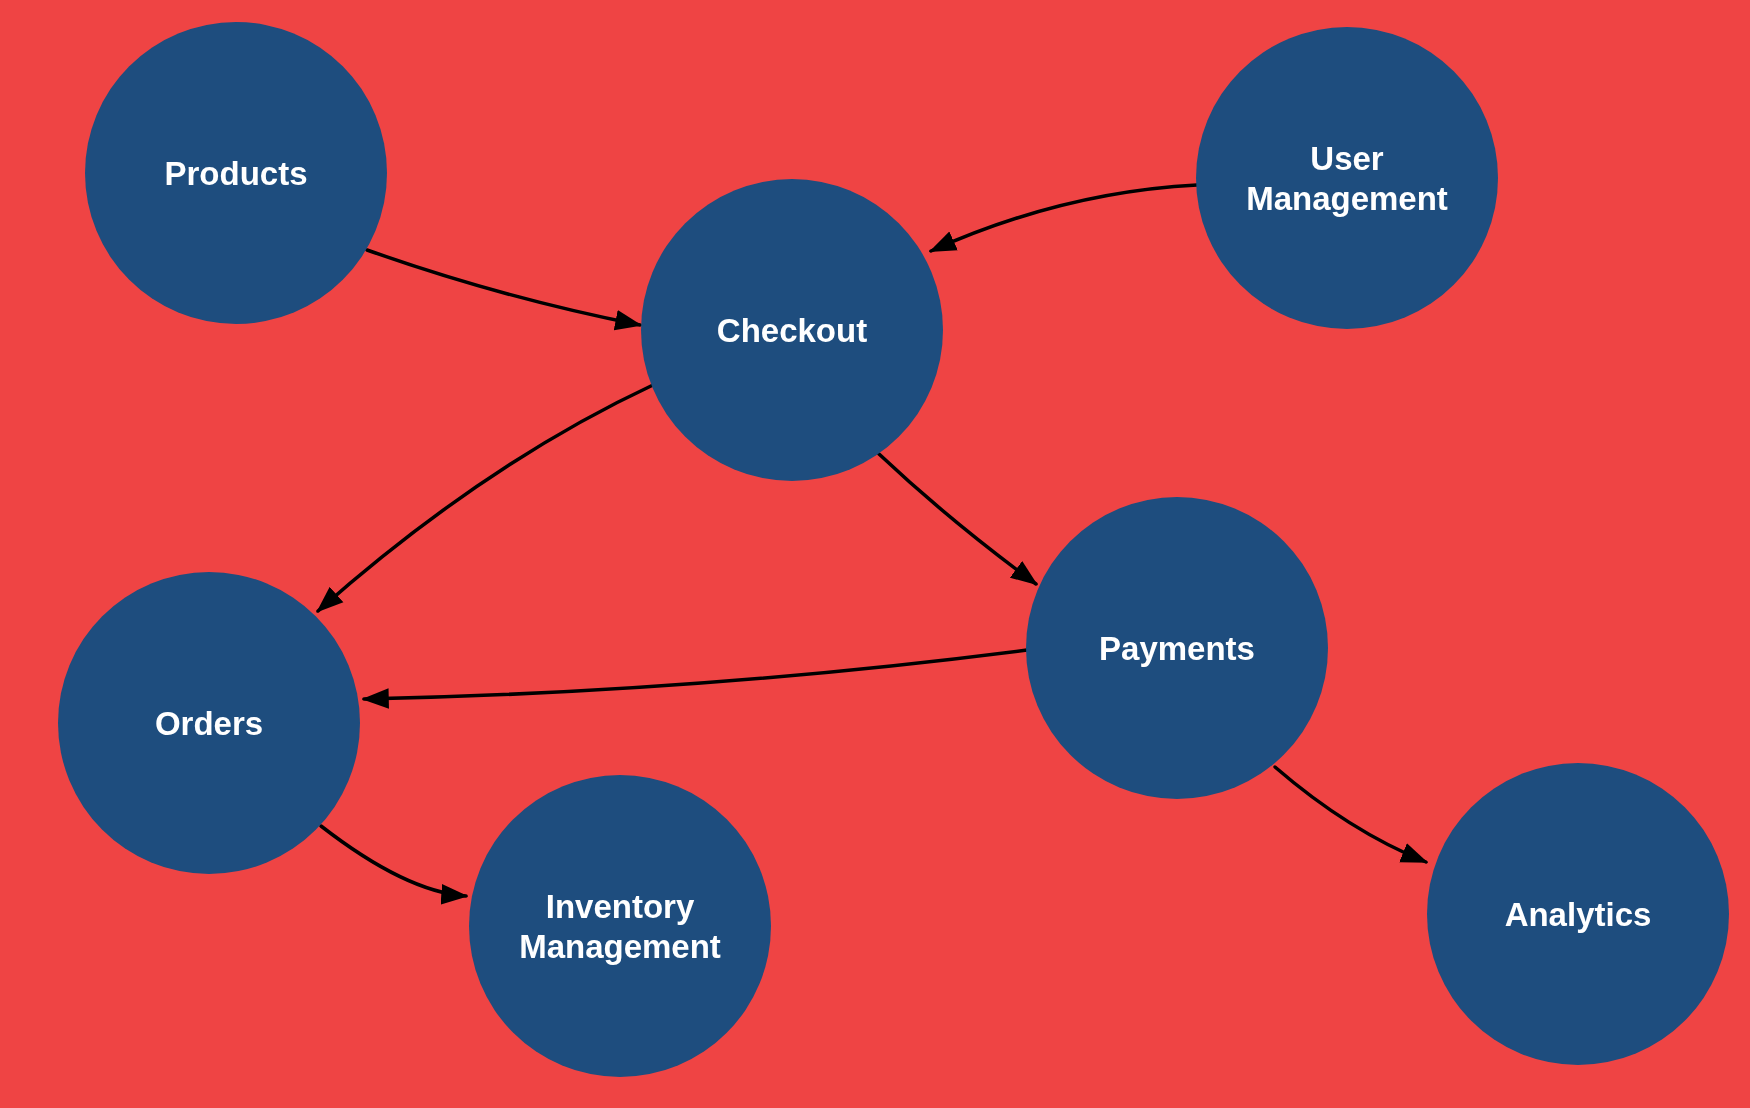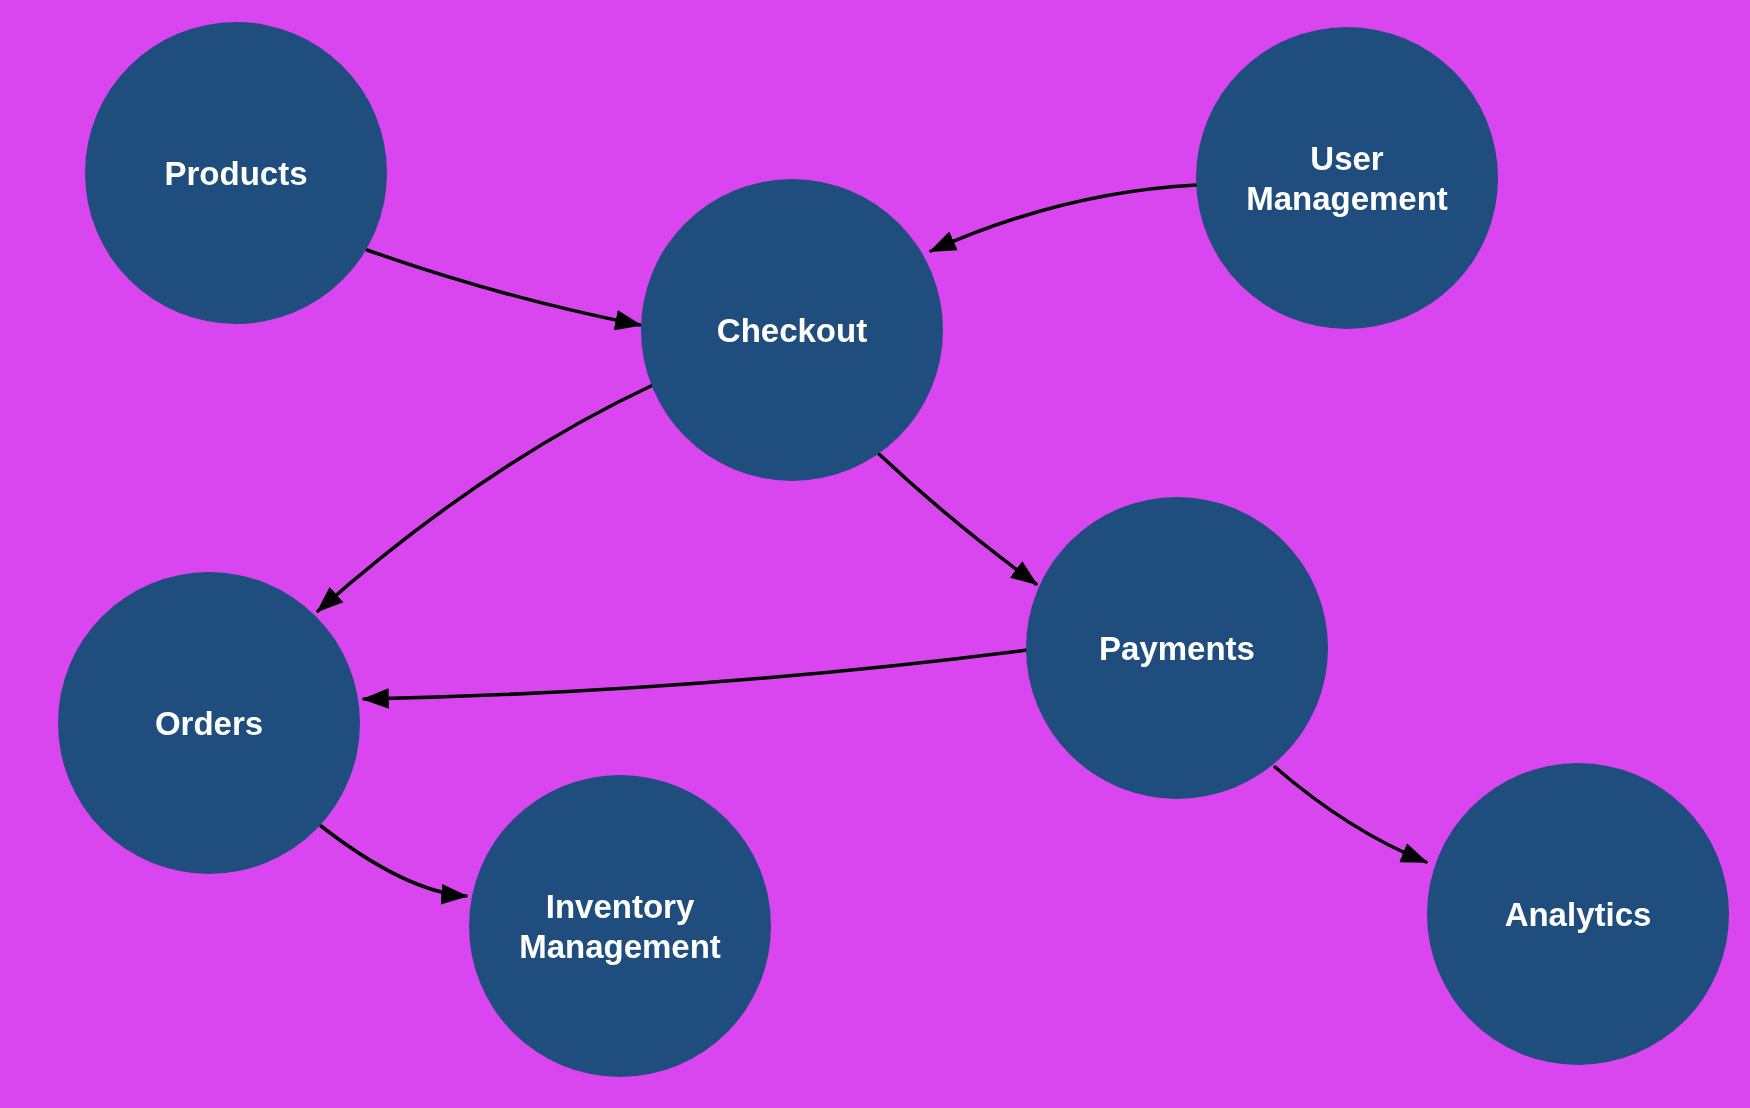--- a/index.html
+++ b/index.html
@@ -8,21 +8,21 @@
     background: #ffffff;
     width: 1750px;
     height: 1108px;
     overflow: hidden;
     font-family: "Liberation Sans", sans-serif;
   }
   .canvas {
     position: relative;
     width: 1750px;
     height: 1108px;
-    background: #d946ef;
+    background: #ef4444;
     text-align: right;
   }
   svg {
     display: block;
   }
   .node-label {
     font-family: "Liberation Sans", "DejaVu Sans", sans-serif;
     font-weight: 700;
     font-size: 33px;
     text-anchor: middle;

